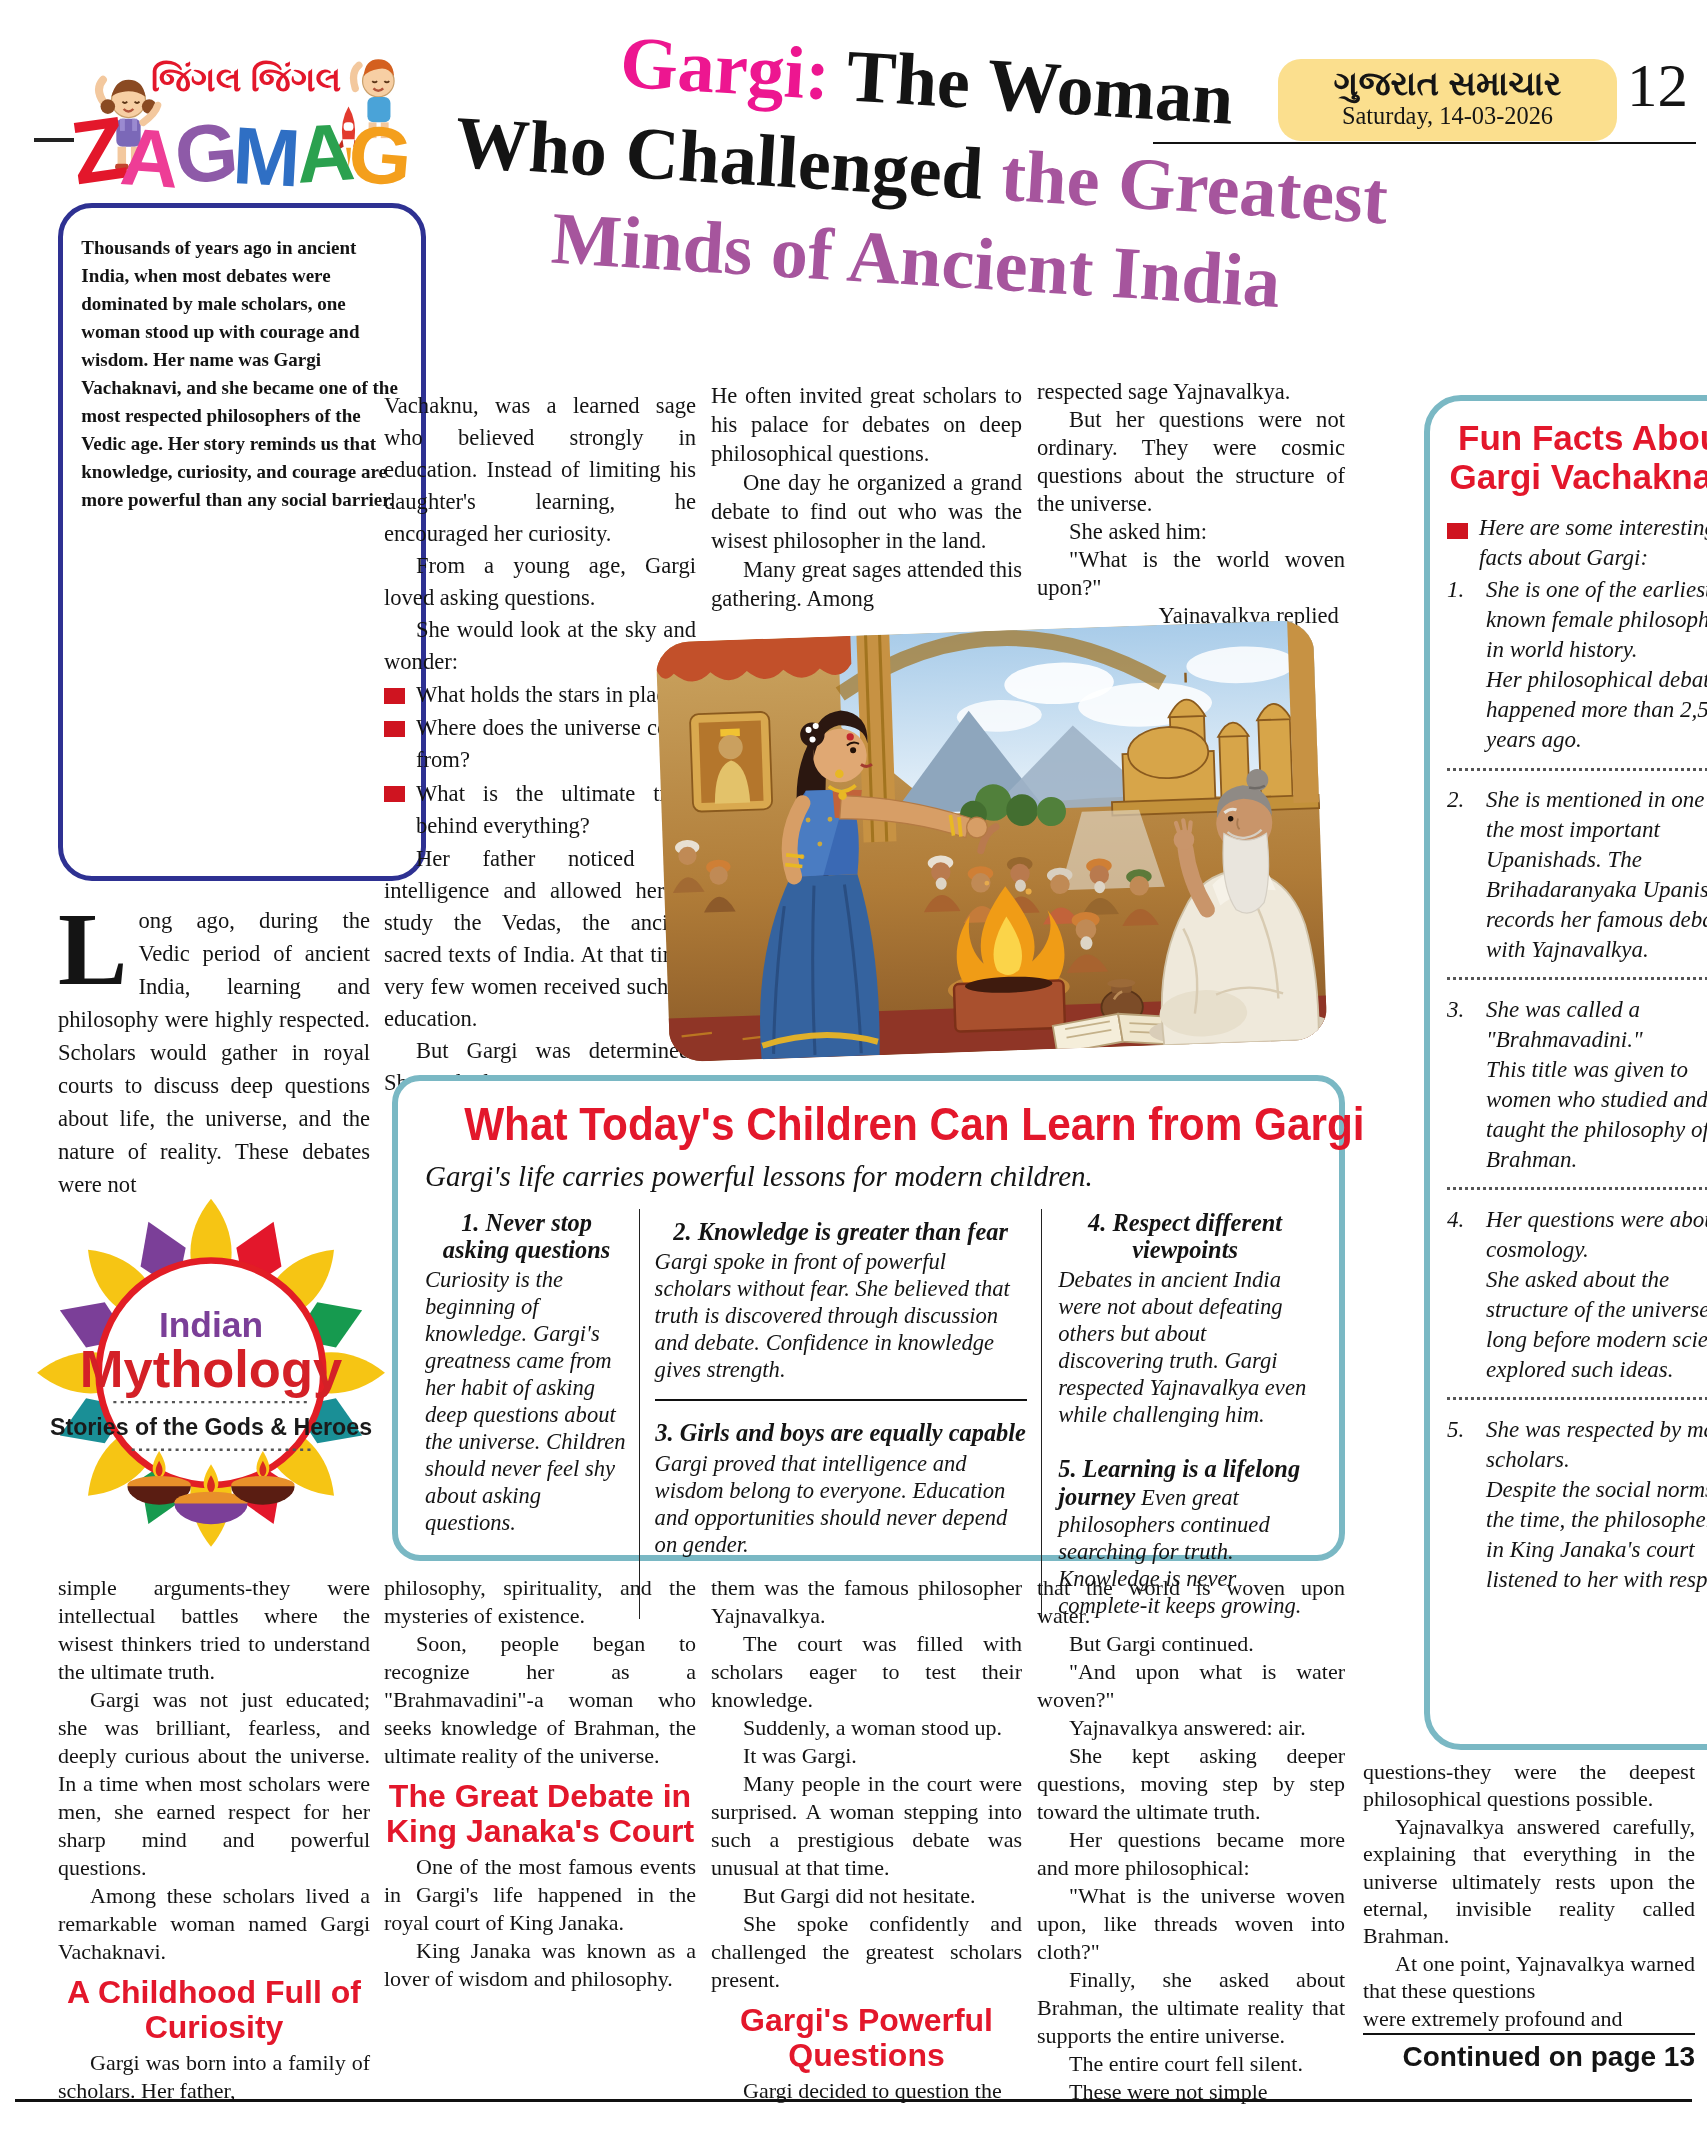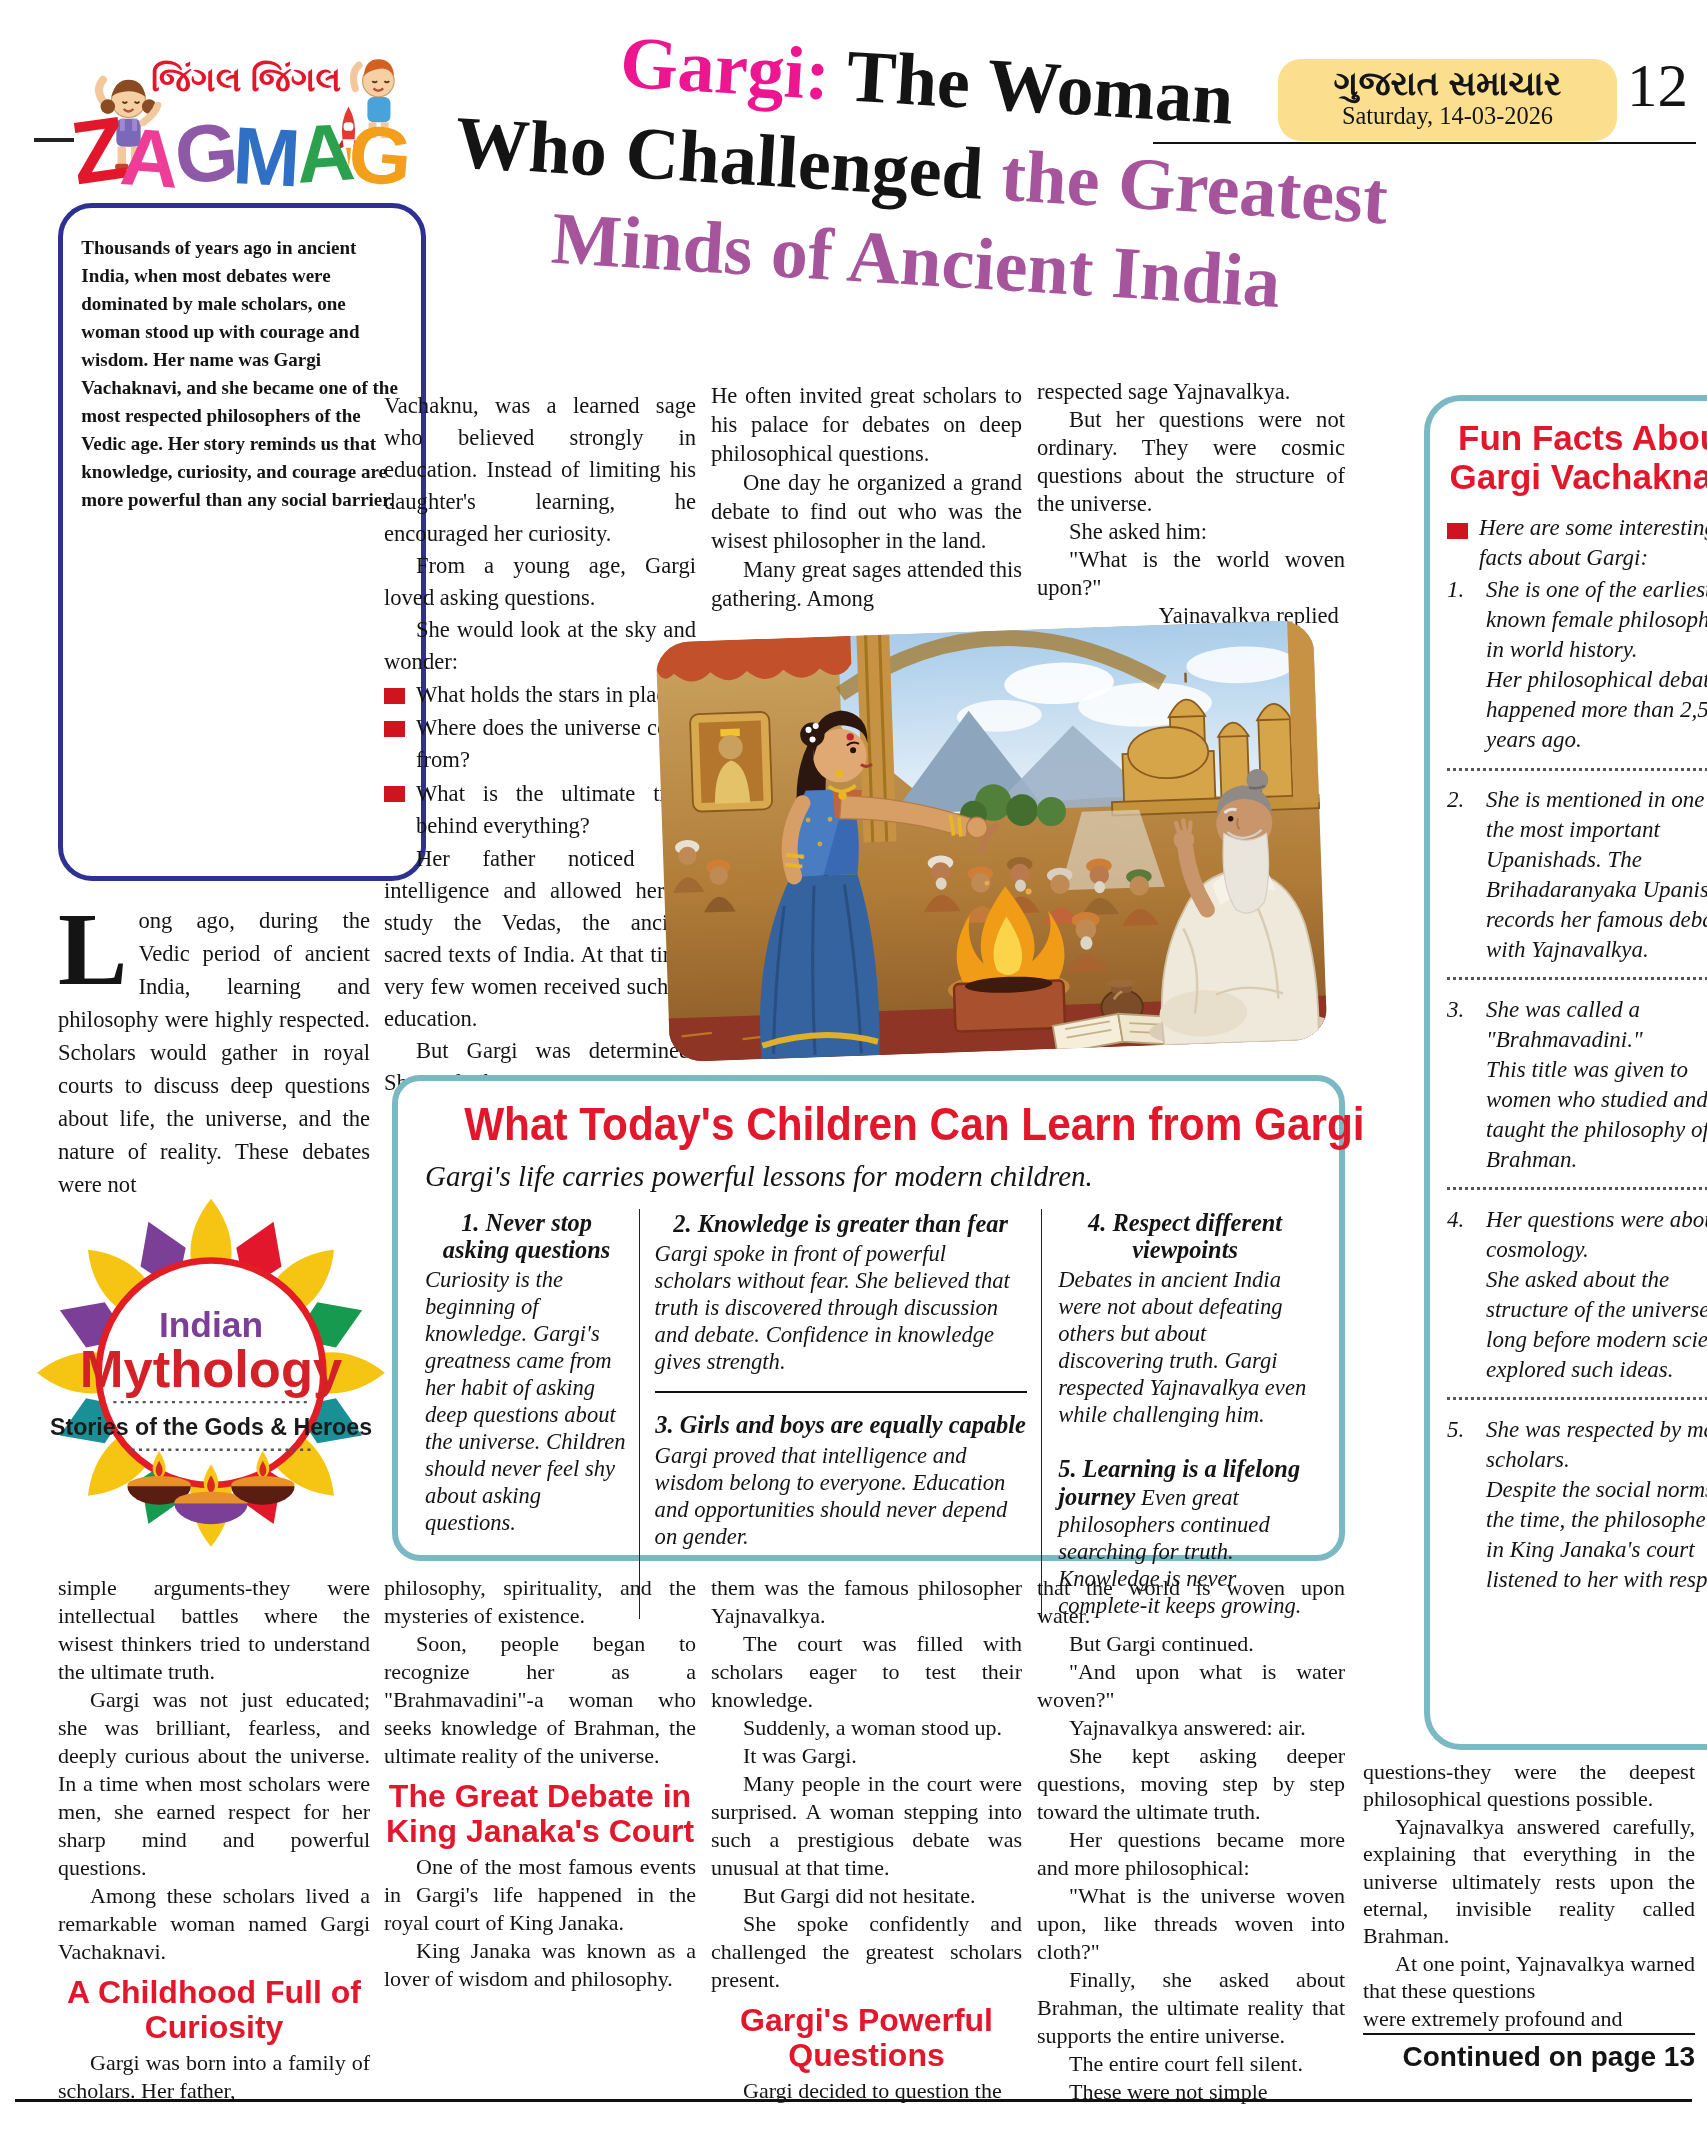--- a/index.html
+++ b/index.html
@@ -63,21 +63,21 @@
                  color:#e3172b;font-size:46px;transform:scaleX(.92);}
   .lb-sub{text-align:left;font-style:italic;font-size:29px;margin:8.5px 0 16px;}
   .lb-cols{display:flex;}
   .lb-col{font-size:22.6px;line-height:27px;font-style:italic;}
   .lb-col1{width:203px;padding-right:11px;border-right:1.8px solid #222;}
   .lb-col2{width:372px;padding:0 14.6px;border-right:1.8px solid #222;}
   .lb-col3{flex:1;padding-left:16px;}
   .lb-head{font-weight:bold;font-size:24.4px;margin-bottom:3.7px;text-align:center;}
   .lb-head-inline{font-weight:bold;font-size:24.4px;}
   .lb-rule{border-top:2.4px solid #111;margin:16px 0 18.3px;}
-  .lb-col2 .lb-head{margin-top:1px;}
+  .lb-col2 .lb-head{margin-top:9px;}
   .lb-item5{margin-top:27px;}
   
   .fun-box{position:absolute;left:1424px;top:395px;width:343px;height:1355px;box-sizing:border-box;
            border:6.7px solid #7ab8c4;border-radius:37px;background:#fff;padding:17px 17px;}
   .ff-title{font-family:"Liberation Sans",sans-serif;font-weight:bold;color:#e3172b;font-size:35px;
             line-height:39px;text-align:center;margin-bottom:17px;}
   .ff{font-style:italic;font-size:23px;line-height:30px;}
   .ff-intro{display:flex;margin-bottom:2.4px;}
   .ff-intro .bsq{margin-top:9.8px;}
   .fact{display:flex;}

